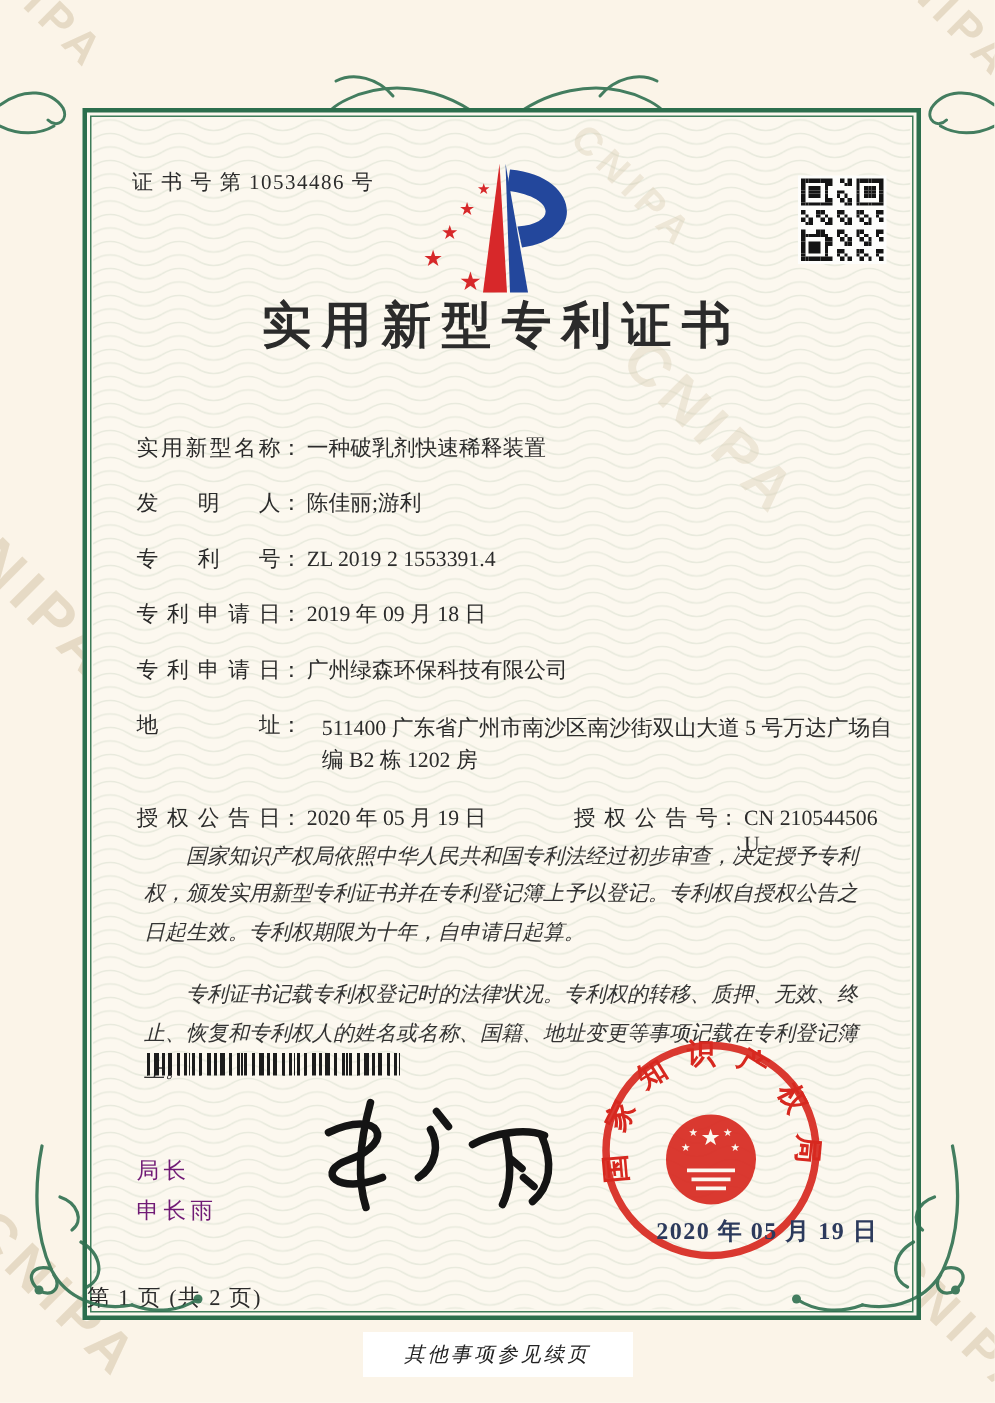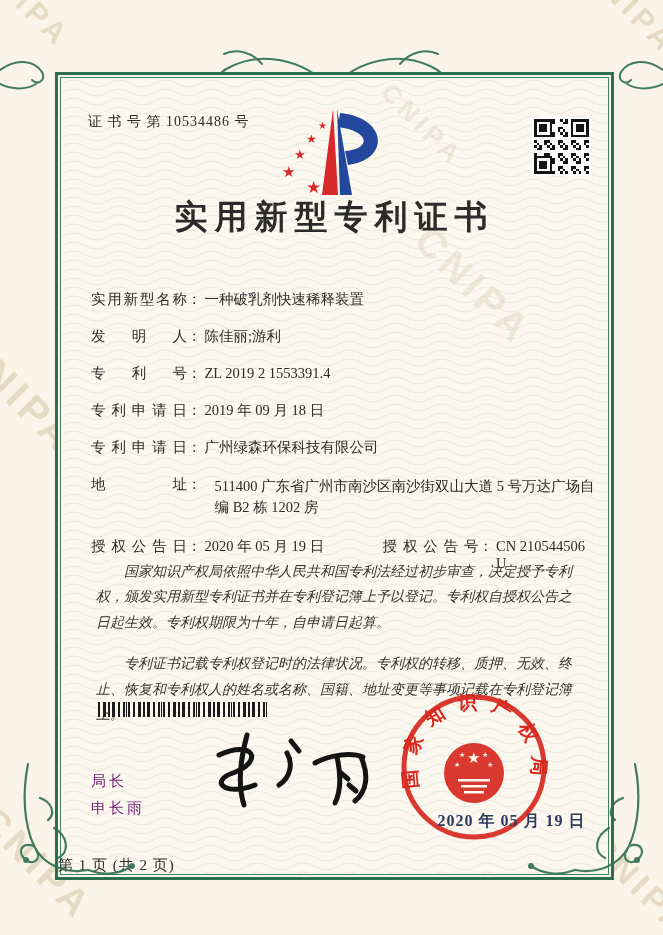--- a/index.html
+++ b/index.html
@@ -689,14 +689,15 @@
       <path d="M18,6 C12,36 14,66 24,88 C34,108 56,116 78,112"></path>
       <path d="M24,88 C12,84 6,94 16,102 C24,108 32,100 26,92"></path>
       <path d="M78,112 C94,118 110,116 122,108"></path>
       <path d="M44,70 C58,78 60,94 48,100"></path>
       <path d="M30,40 C42,44 46,56 38,62"></path>
       <circle cx="16" cy="102" r="3" fill="#2f7050" stroke="none"></circle>
       <circle cx="122" cy="108" r="3" fill="#2f7050" stroke="none"></circle>
     </g>
   </svg>
 
+  <div class="footer-note">其他事项参见续页</div>
 
 </div>
 
 </body></html>

